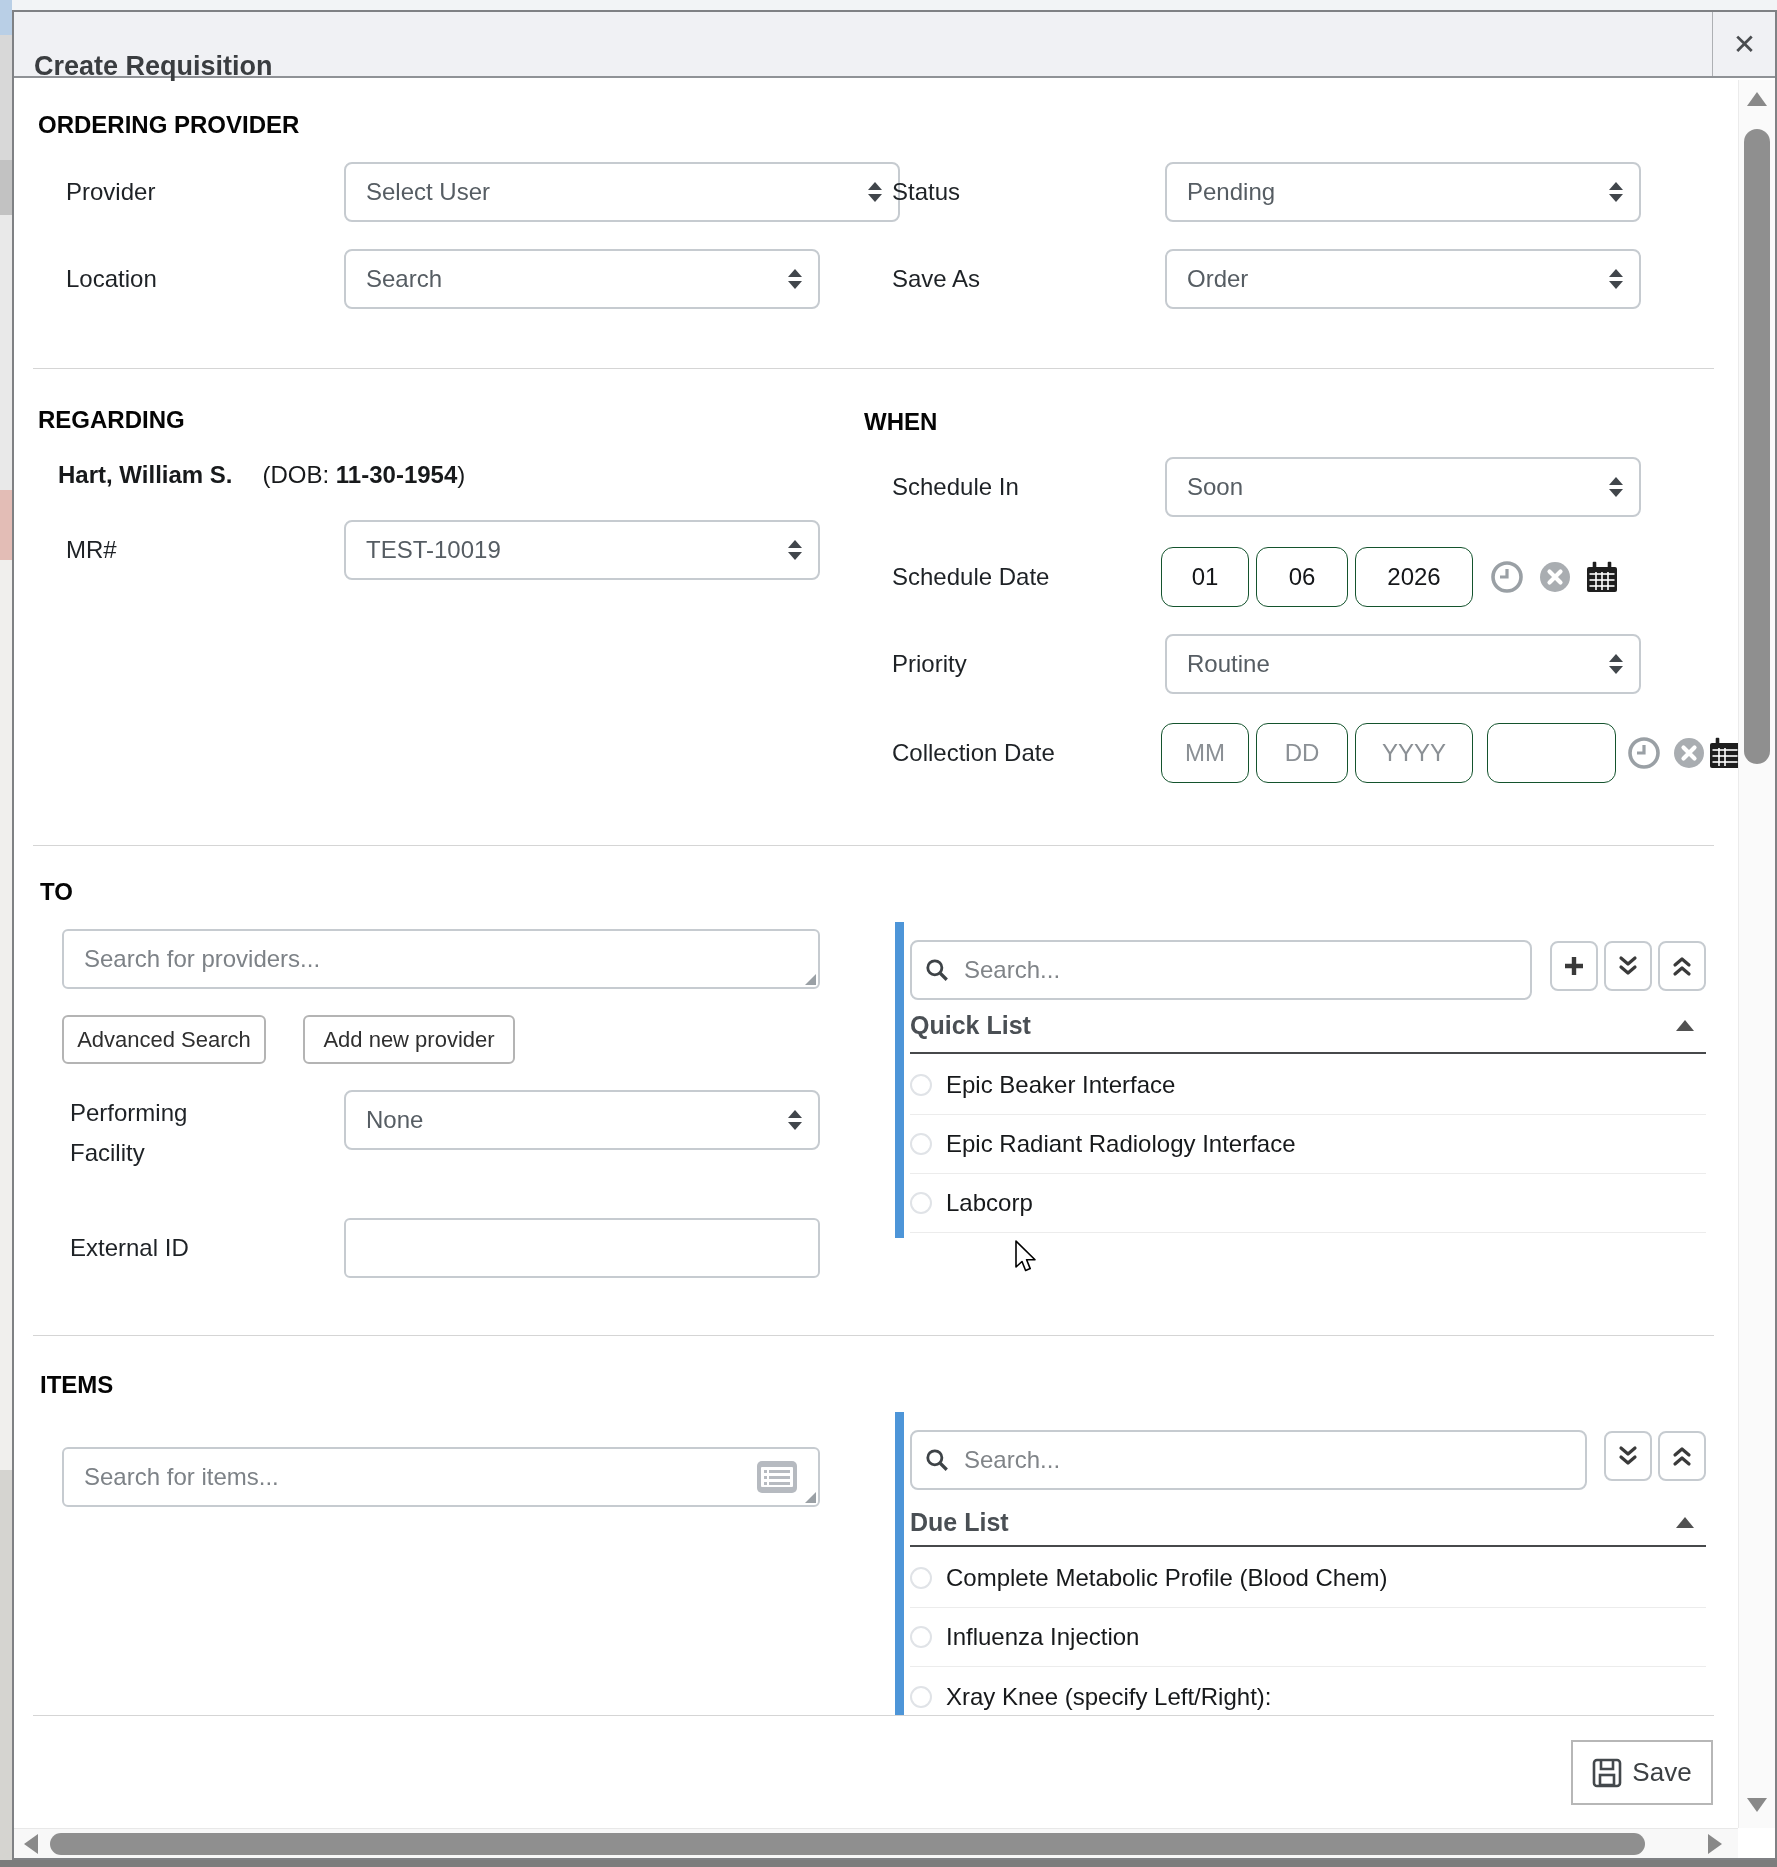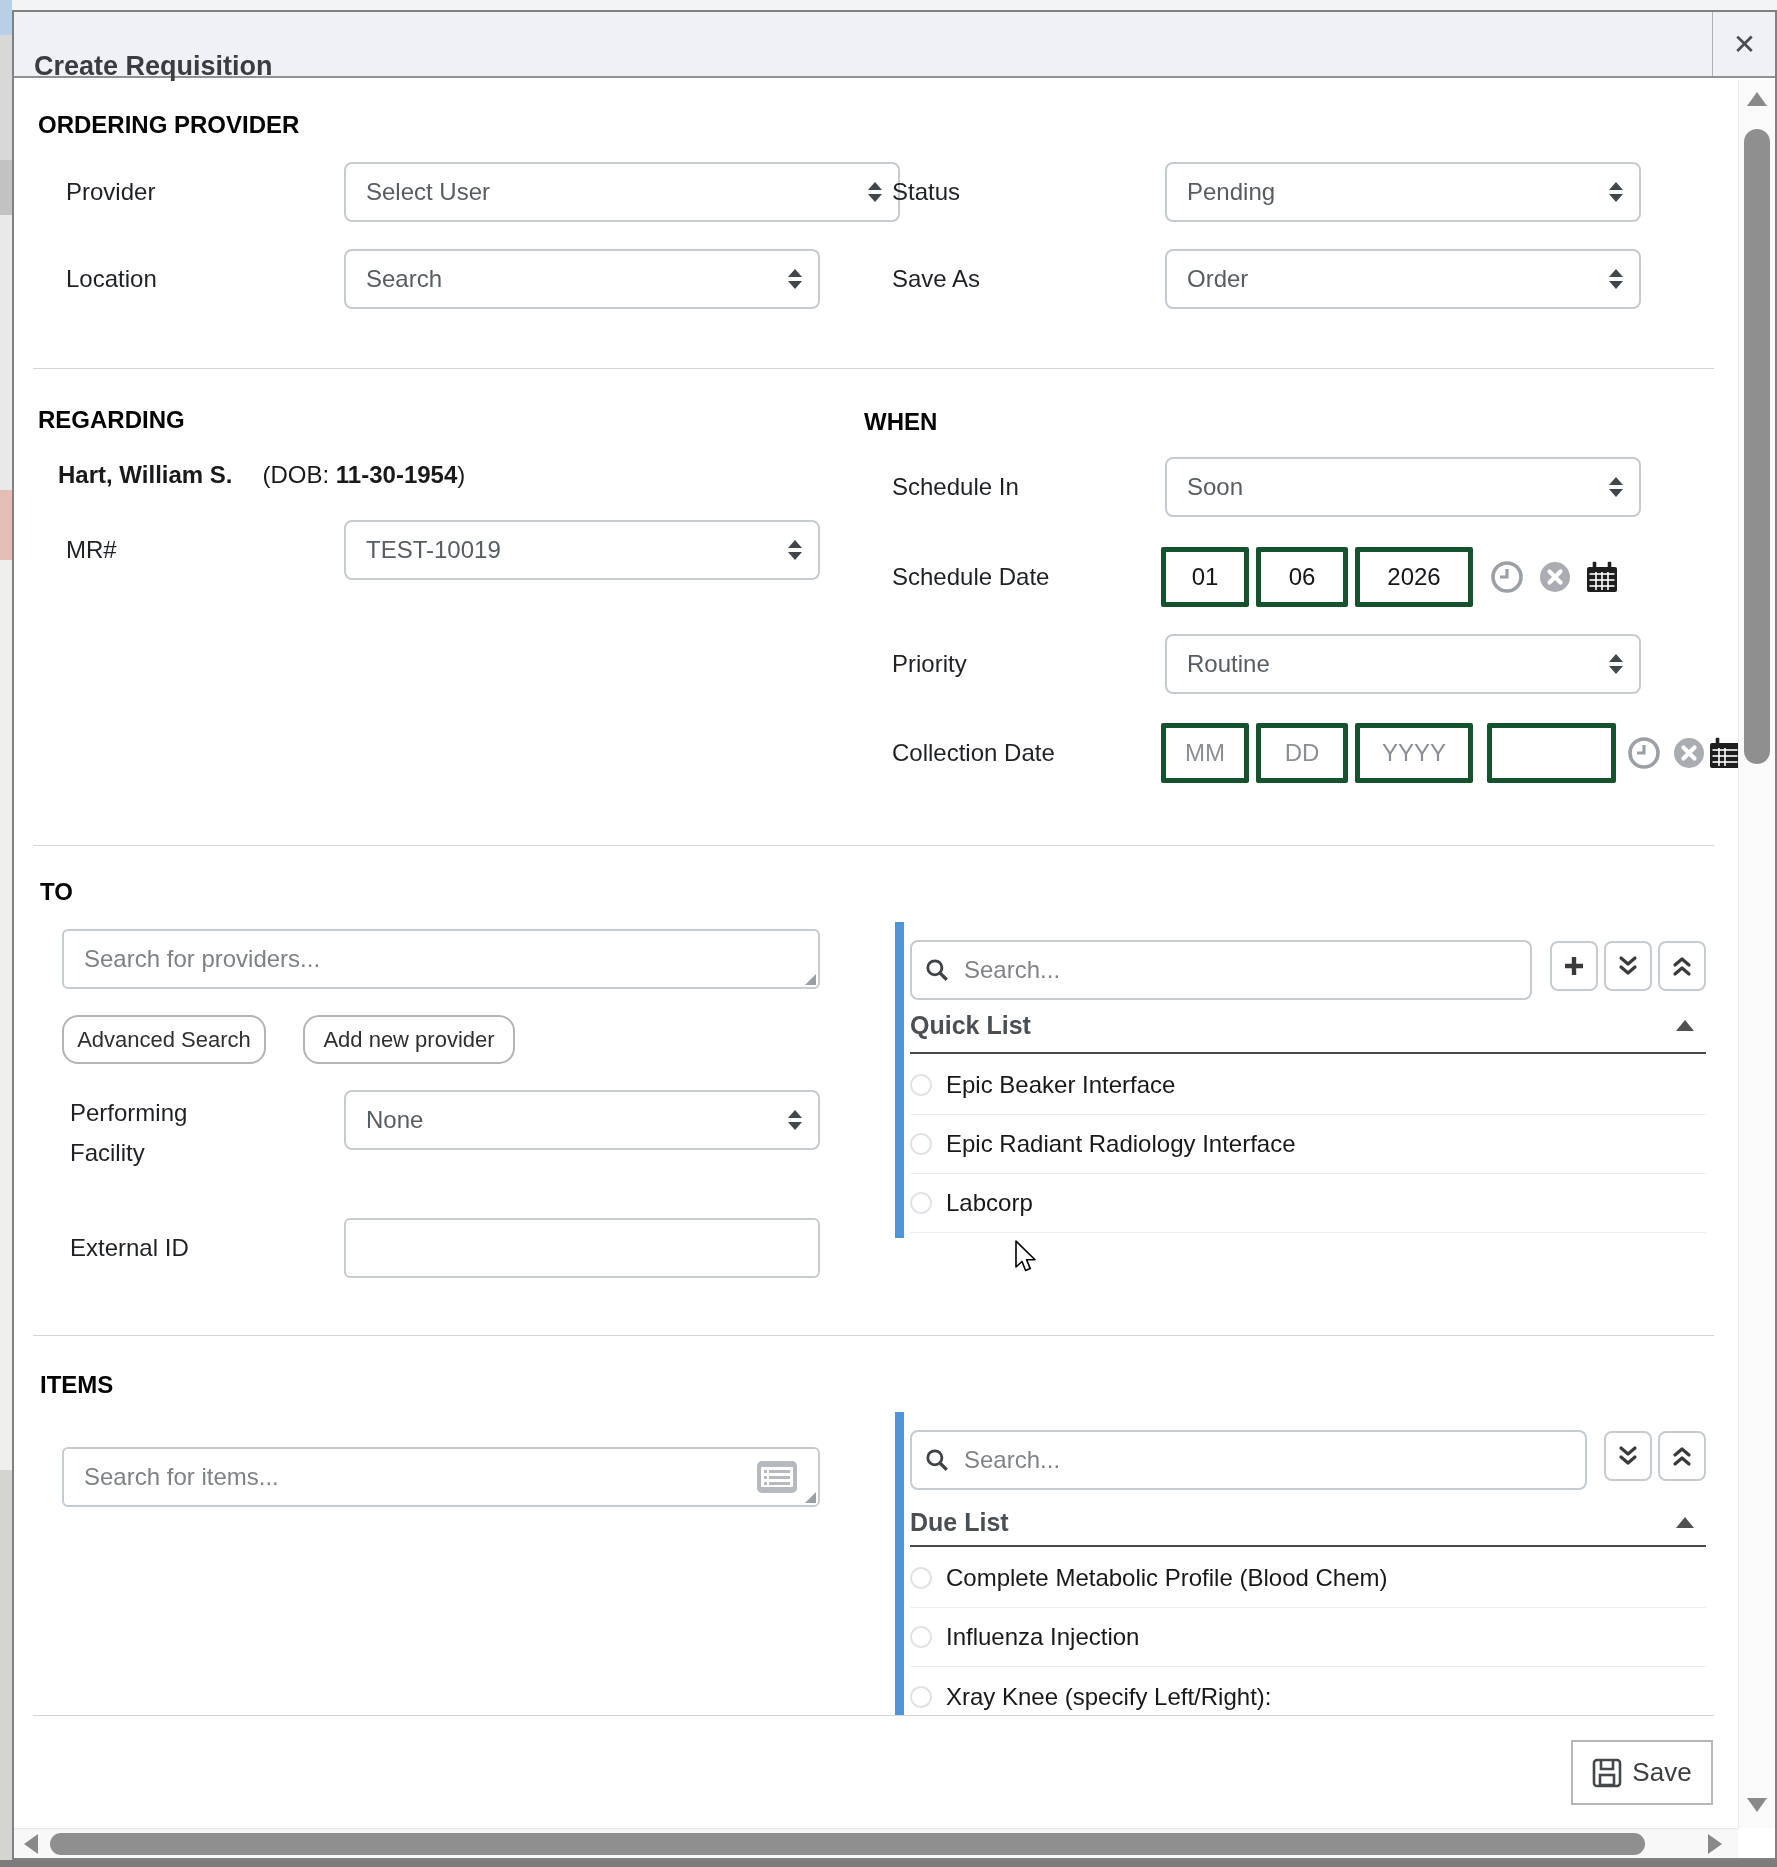--- a/index.html
+++ b/index.html
@@ -17,30 +17,30 @@
   .closebox{position:absolute;left:1698px;top:0;width:63px;height:64px;border-left:1px solid #aeb0b3;
     display:flex;align-items:center;justify-content:center;cursor:pointer;}
   .closebox span{font-size:28px;font-weight:bold;color:#4a4d50;}
   .hdr{position:absolute;font-size:24px;font-weight:bold;color:#050505;line-height:28px;white-space:nowrap;}
   .lbl{position:absolute;font-size:24px;color:#1e2226;line-height:60px;height:60px;white-space:nowrap;}
   .divider{position:absolute;left:19px;width:1681px;height:1px;background:#d5d5d5;}
   .sel{position:absolute;height:60px;background:#fff;border:2px solid #c6cbd0;border-radius:8px;
     display:flex;align-items:center;padding:0 48px 0 20px;box-sizing:border-box;
     color:#565d63;font-size:24px;cursor:default;white-space:nowrap;overflow:hidden;}
   .sel svg{position:absolute;right:14px;top:50%;transform:translateY(-50%);}
-  .datebox{position:absolute;height:60px;box-sizing:border-box;border:5px solid #14532d;border-radius:2px;
+  .datebox{position:absolute;height:60px;box-sizing:border-box;border:1px solid #14532d;border-radius:12px;
     text-align:center;font-size:24px;color:#141619;background:#fff;padding:0;font-family:inherit;outline:none;}
   .datebox::placeholder{color:#8b9095;}
   .twrap{position:absolute;}
   .twrap input{width:100%;height:100%;box-sizing:border-box;border:2px solid #c6cbd0;border-radius:6px;
     font-size:24px;color:#141619;padding:0 20px;font-family:inherit;outline:none;background:#fff;}
   .twrap input::placeholder{color:#7d8287;}
   .rz{position:absolute;right:4px;bottom:4px;width:0;height:0;
     border-bottom:11px solid #9aa0a5;border-left:11px solid transparent;}
-  .btn{position:absolute;box-sizing:border-box;border:2px solid #b4b4b4;border-radius:16px;background:#fff;
+  .btn{position:absolute;box-sizing:border-box;border:2px solid #b4b4b4;border-radius:6px;background:#fff;
     display:flex;align-items:center;justify-content:center;font-size:22px;color:#2f2f2f;cursor:pointer;white-space:nowrap;}
   .vbar{position:absolute;width:9px;background:#4d95d8;}
   .panel{position:absolute;width:814px;}
   .psearch{position:absolute;height:60px;}
   .psearch input{width:100%;height:100%;box-sizing:border-box;border:2px solid #c6cbd0;border-radius:8px;
     font-size:24px;color:#141619;padding:0 16px 0 52px;font-family:inherit;outline:none;}
   .psearch input::placeholder{color:#808488;}
   .psearch svg{position:absolute;left:14px;top:17px;}
   .sqbtn{position:absolute;width:48px;height:50px;background:#fff;border:2px solid #c6cbd0;border-radius:8px;
     display:flex;align-items:center;justify-content:center;box-sizing:border-box;cursor:pointer;}

